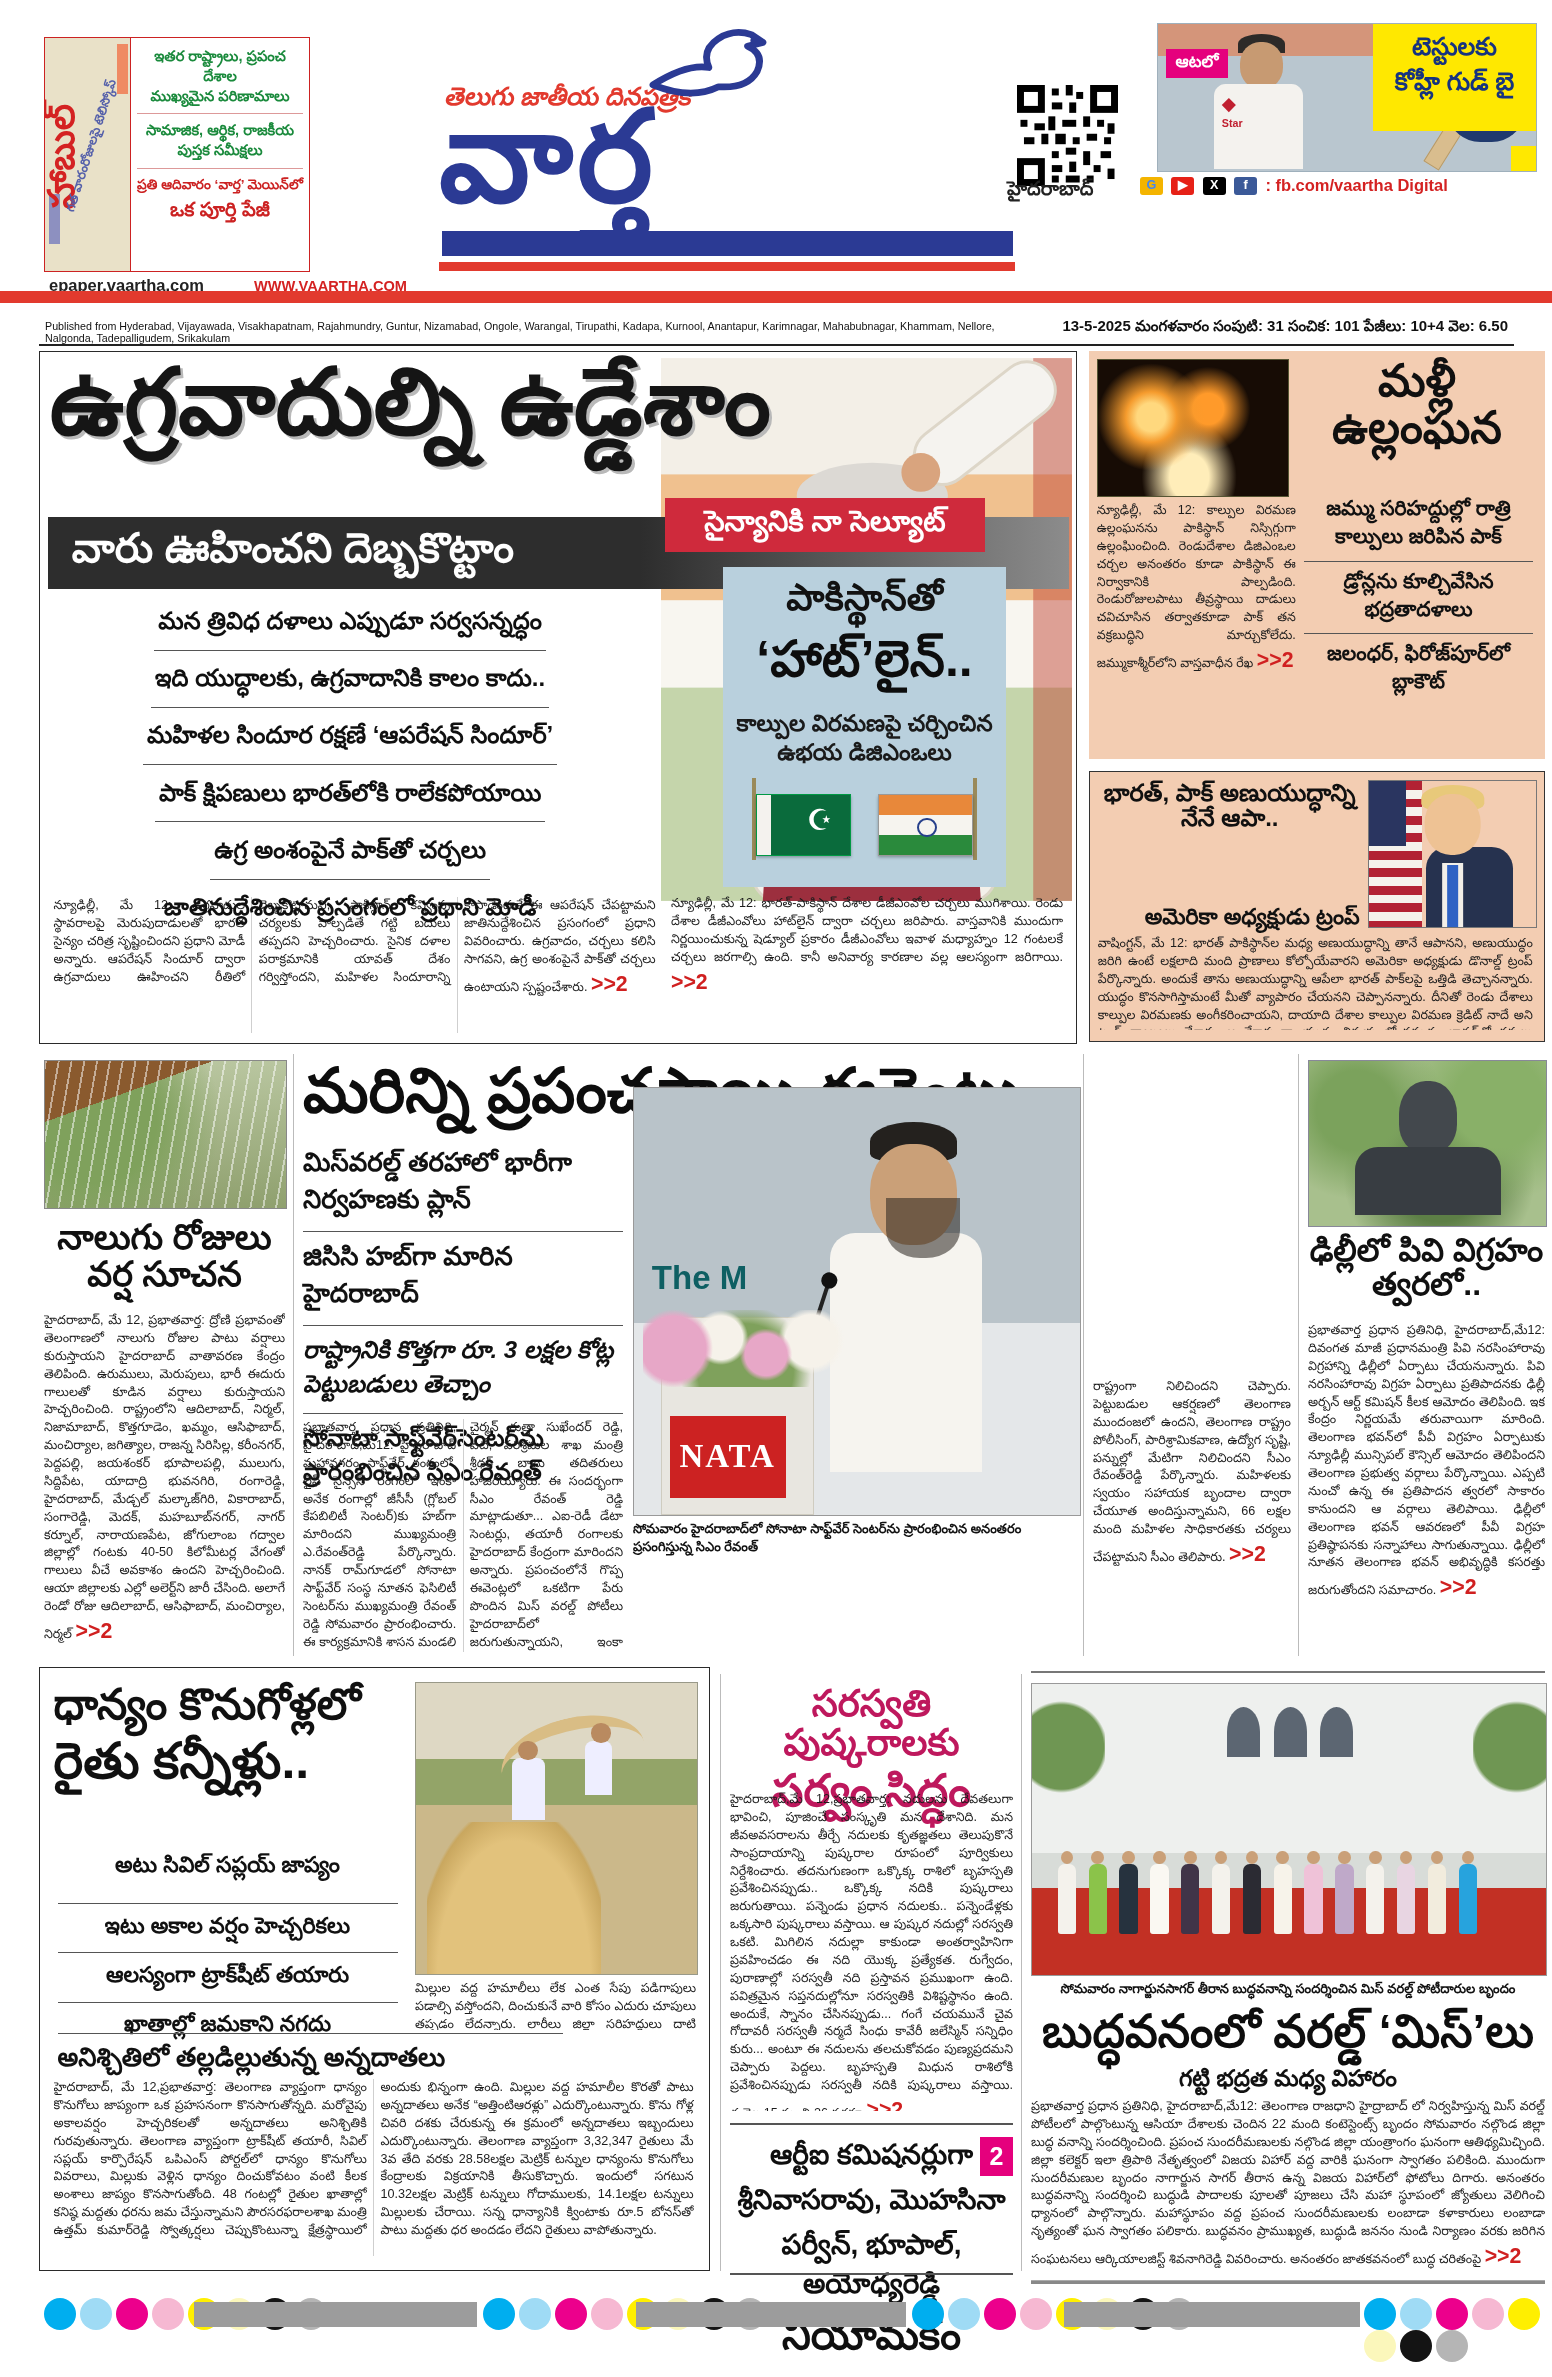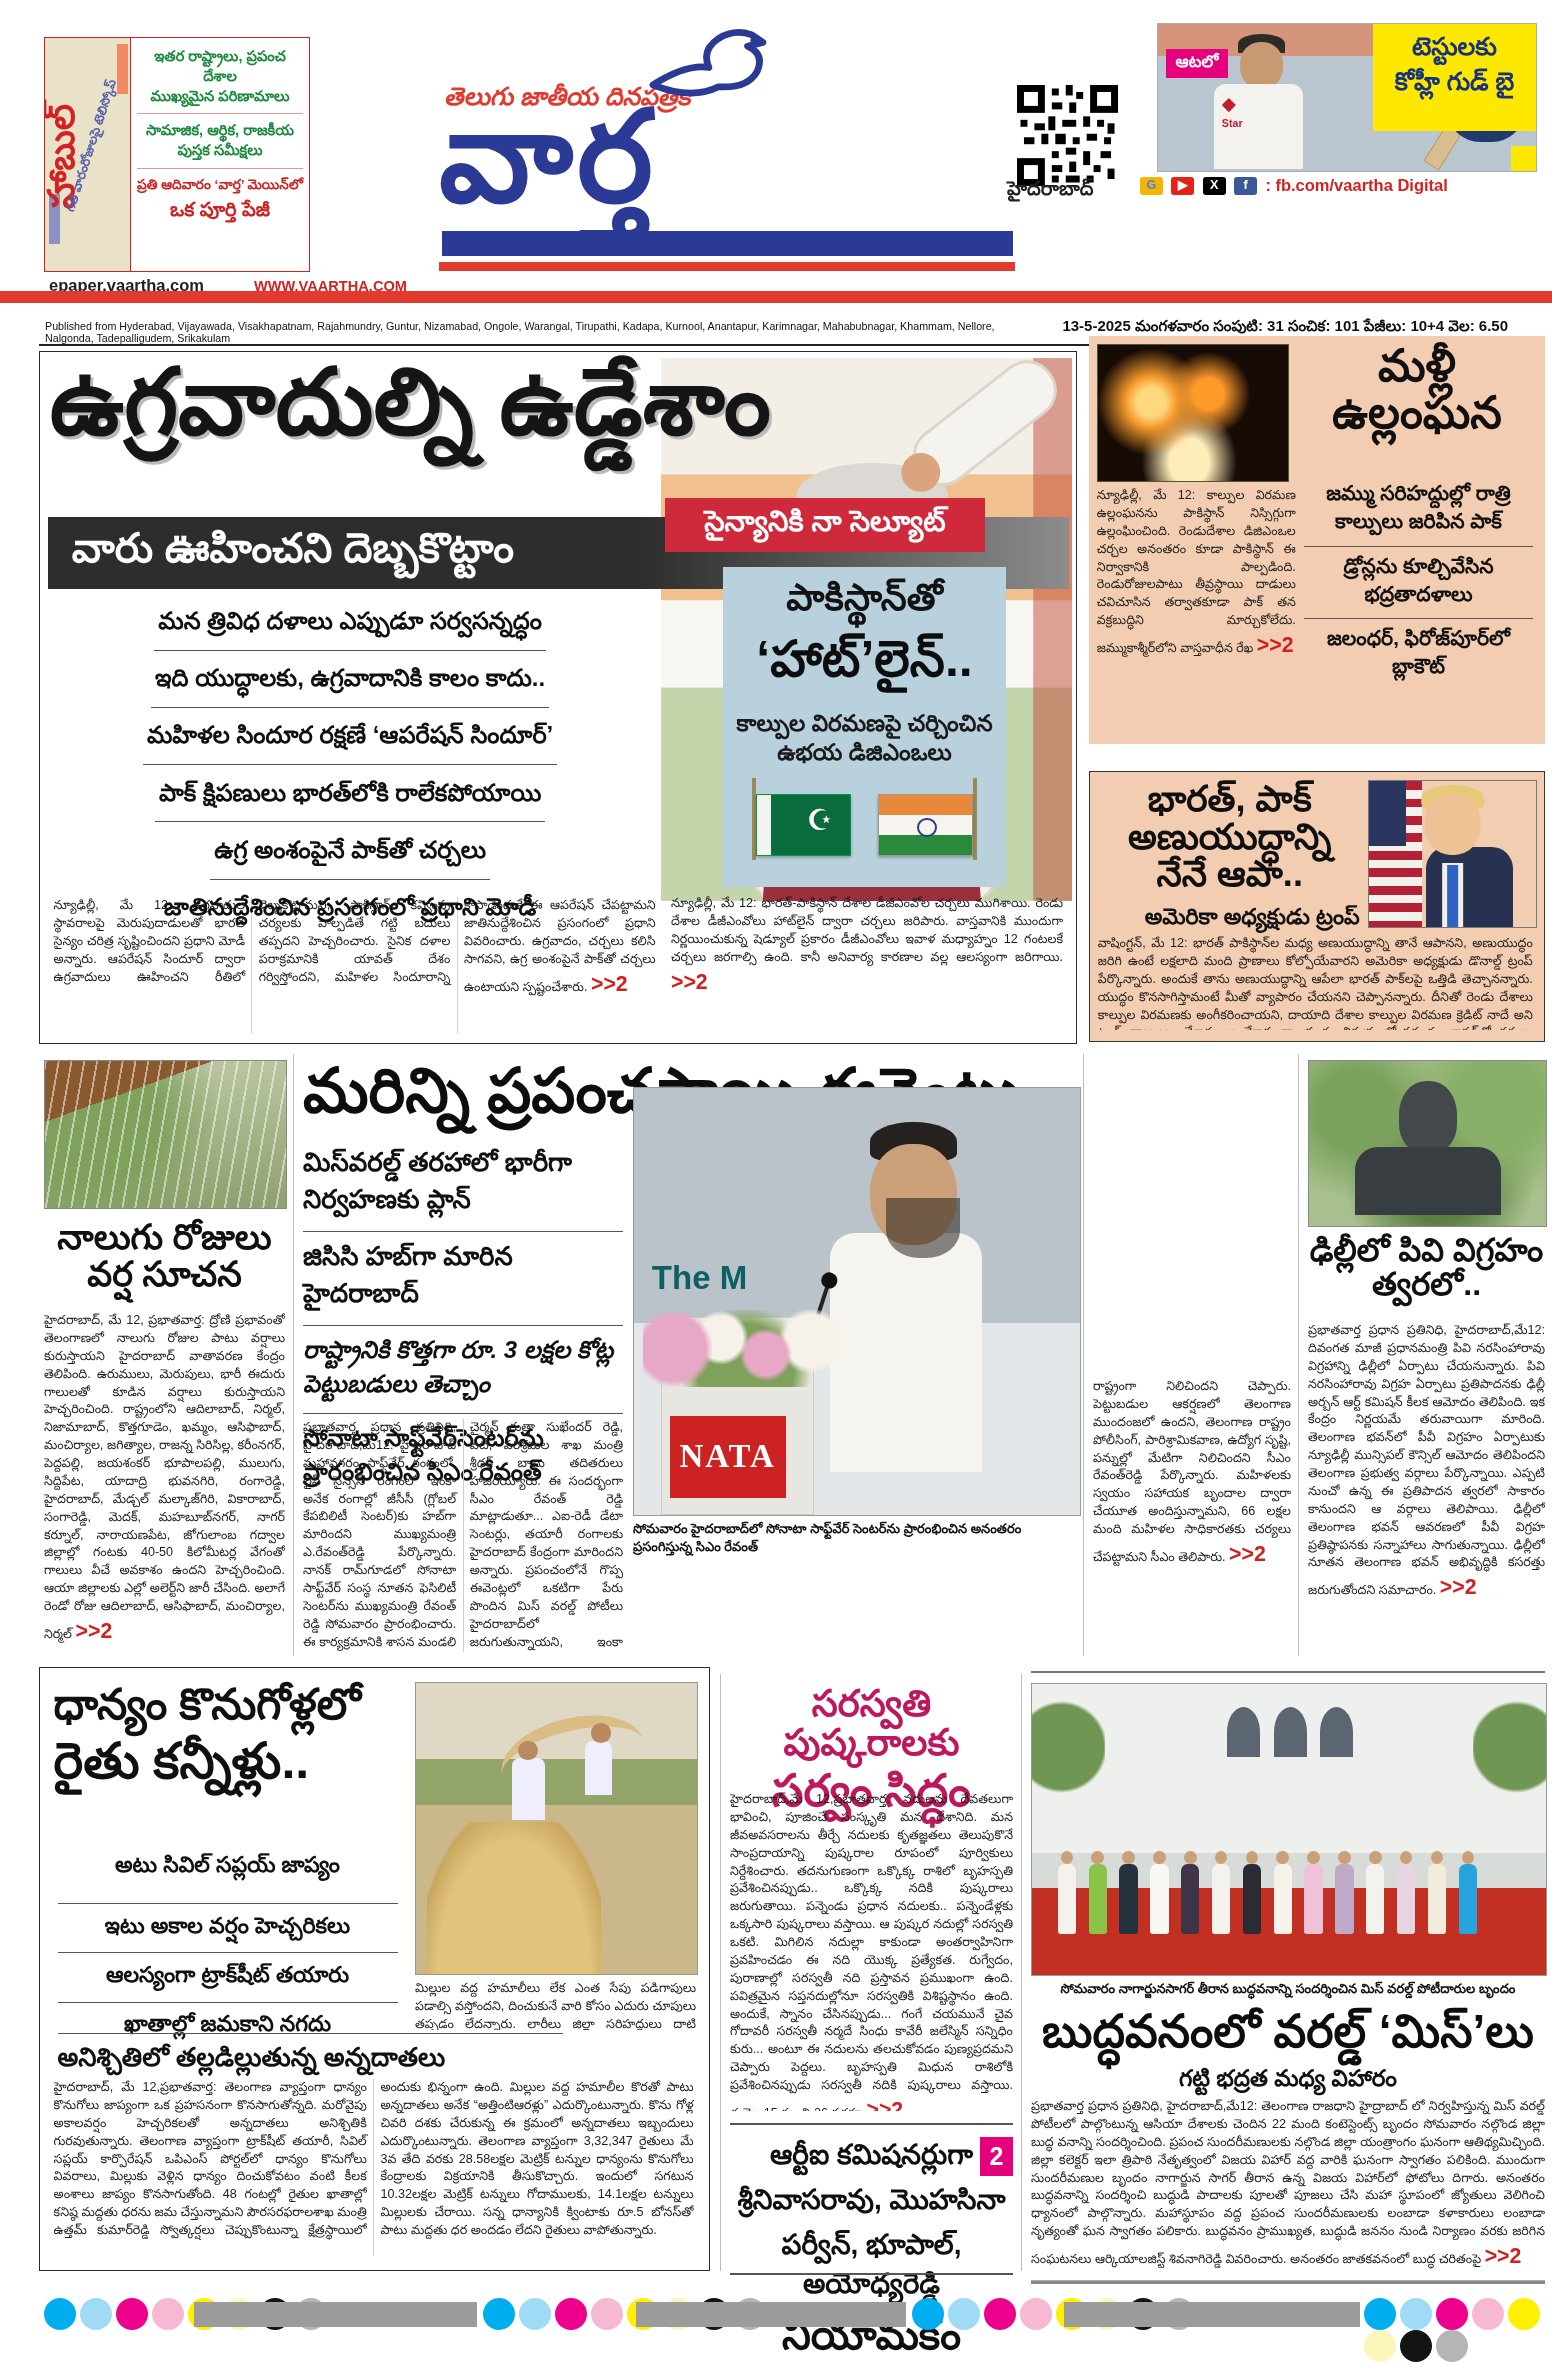--- a/index.html
+++ b/index.html
@@ -264,35 +264,35 @@
 
     <div class="abs body-txt telugu" style="left:631px;top:543px;width:392px;height:138px;z-index:4;">
       <span>న్యూఢిల్లీ, మే 12: భారత్-పాకిస్థాన్ దేశాల డీజీఎంవోల చర్చలు ముగిశాయి. రెండు దేశాల డీజీఎంవోలు హాట్‌లైన్ ద్వారా చర్చలు జరిపారు. వాస్తవానికి ముందుగా నిర్ణయించుకున్న షెడ్యూల్ ప్రకారం డీజీఎంవోలు ఇవాళ మధ్యాహ్నం 12 గంటలకే చర్చలు జరగాల్సి ఉంది. కానీ అనివార్య కారణాల వల్ల ఆలస్యంగా జరిగాయి.</span> <span class="more">&gt;&gt;2</span>
     </div>
 
     <div class="abs body-txt telugu cols3" style="left:13.6px;top:545px;width:602px;height:136px;">
       <span>న్యూఢిల్లీ, మే 12: ఉగ్రవాదుల స్థావరాలపై మెరుపుదాడులతో భారత సైన్యం చరిత్ర సృష్టించిందని ప్రధాని మోడీ అన్నారు. ఆపరేషన్ సిందూర్ ద్వారా ఉగ్రవాదులు ఊహించని రీతిలో దెబ్బకొట్టామని, పాకిస్థాన్ కవ్వింపు చర్యలకు పాల్పడితే గట్టి బదులు తప్పదని హెచ్చరించారు. సైనిక దళాల పరాక్రమానికి యావత్ దేశం గర్విస్తోందని, మహిళల సిందూరాన్ని కాపాడేందుకే ఈ ఆపరేషన్ చేపట్టామని జాతినుద్దేశించిన ప్రసంగంలో ప్రధాని వివరించారు. ఉగ్రవాదం, చర్చలు కలిసి సాగవని, ఉగ్ర అంశంపైనే పాక్‌తో చర్చలు ఉంటాయని స్పష్టంచేశారు.</span> <span class="more">&gt;&gt;2</span>
     </div>
   </div>
 
-  <div class="abs pinkbox" style="left:1089px;top:336px;width:456px;height:408px;padding:7px;box-sizing:border-box;">
+  <div class="abs pinkbox" style="left:1089px;top:351px;width:456px;height:408px;padding:7px;box-sizing:border-box;">
     <div class="abs fire" style="left:7.8px;top:7.8px;width:190px;height:136px;border:1px solid #553;"></div>
     <div class="abs telugu hl" style="left:209px;top:5.8px;width:238px;font-size:45px;text-align:center;color:#101010;">మళ్లీ ఉల్లంఘన</div>
     <div class="abs telugu" style="left:215px;top:146px;width:229px;text-align:center;">
       <div style="font-size:20.4px;font-weight:800;padding-bottom:7.8px;border-bottom:1.9px solid #555;">జమ్ము సరిహద్దుల్లో రాత్రి కాల్పులు జరిపిన పాక్</div>
       <div style="font-size:20.4px;font-weight:800;padding:7.8px 0;border-bottom:1.9px solid #555;">డ్రోన్లను కూల్చివేసిన భద్రతాదళాలు</div>
       <div style="font-size:20.4px;font-weight:800;padding-top:7.8px;">జలంధర్, ఫిరోజ్‌పూర్‌లో బ్లాకౌట్</div>
     </div>
     <div class="abs body-txt telugu" style="left:7.8px;top:151px;width:199px;height:243px;">
       <span>న్యూఢిల్లీ, మే 12: కాల్పుల విరమణ ఉల్లంఘనను పాకిస్థాన్ నిస్సిగ్గుగా ఉల్లంఘించింది. రెండుదేశాల డిజిఎంఒల చర్చల అనంతరం కూడా పాకిస్థాన్ ఈ నిర్వాకానికి పాల్పడింది. రెండురోజులపాటు తీవ్రస్థాయి దాడులు చవిచూసిన తర్వాతకూడా పాక్ తన వక్రబుద్ధిని మార్చుకోలేదు. జమ్ముకాశ్మీర్‌లోని వాస్తవాధీన రేఖ</span> <span class="more">&gt;&gt;2</span>
     </div>
   </div>
 
   <div class="abs pinkbox" style="left:1089px;top:771px;width:456px;height:271px;border:1px solid #333;padding:7.8px;box-sizing:border-box;">
-    <div class="abs telugu hl" style="left:9.7px;top:7.8px;width:260px;font-size:36px;text-align:center;color:#101010;">భారత్, పాక్ అణుయుద్ధాన్ని నేనే ఆపా..</div>
+    <div class="abs telugu hl" style="left:9.7px;top:7.8px;width:260px;font-size:24px;text-align:center;color:#101010;">భారత్, పాక్ అణుయుద్ధాన్ని నేనే ఆపా..</div>
     <div class="abs trumpbg" style="left:278px;top:7.8px;width:167px;height:146px;overflow:hidden;border:1px solid #777;">
       <div class="flagUS"></div>
       <div class="suit"></div>
       <div class="shirt"></div>
       <div class="tie"></div>
       <div class="thair"></div>
       <div class="thead"></div>
     </div>
     <div class="abs telugu" style="left:9.7px;top:132px;width:260px;font-size:22px;font-weight:800;text-align:right;">అమెరికా అధ్యక్షుడు ట్రంప్</div>
     <div class="abs body-txt telugu" style="left:7.8px;top:163px;width:435px;height:95px;overflow:hidden;">

